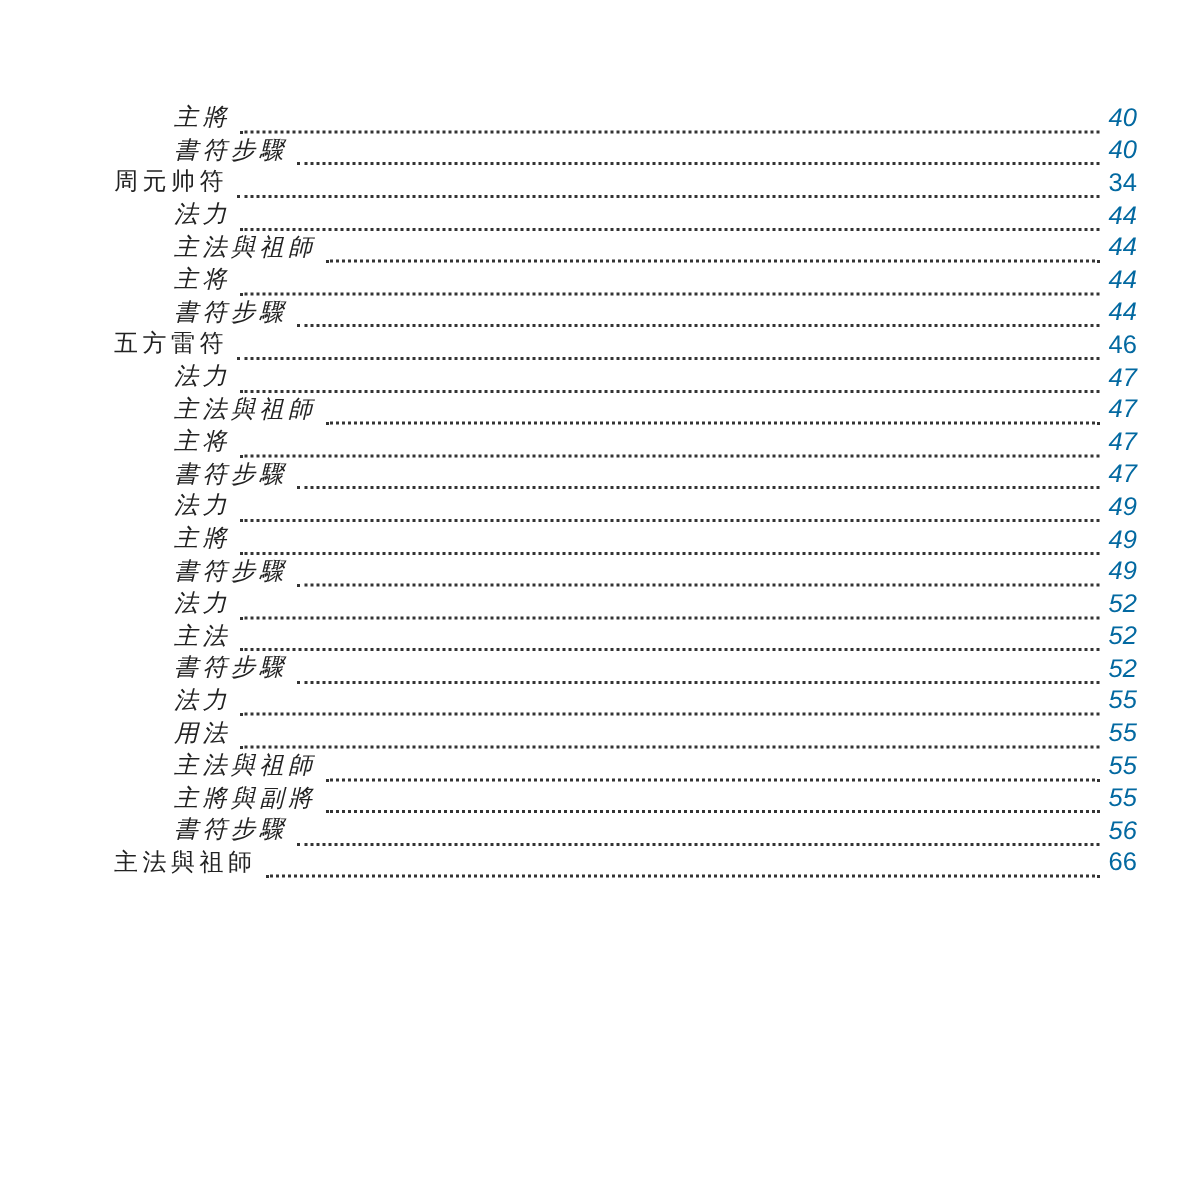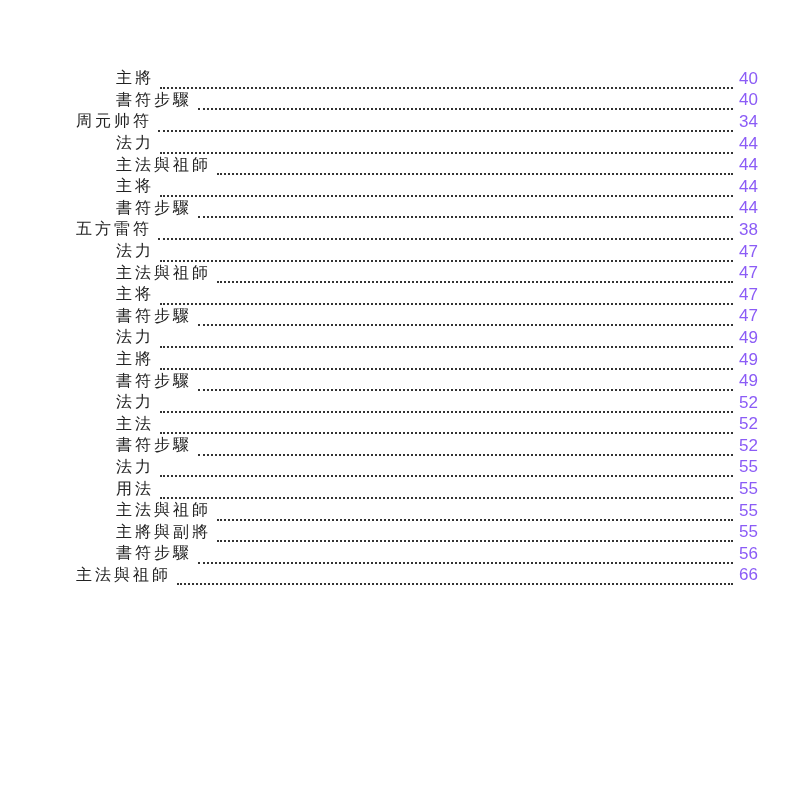--- a/index.html
+++ b/index.html
@@ -1,22 +1,22 @@
 <!DOCTYPE html>
 <html><head>
 <meta charset="utf-8">
 <style>
   html, body { margin:0; padding:0; background:#ffffff; }
   body { width:800px; height:800px; position:relative; overflow:hidden; }
   .toc { position:absolute; left:76px; top:68px; width:682px; }
   .row { position:relative; height:21.6px; display:flex; align-items:center; }
-  .row.lvl2 { padding-left:40px; }
+  .row.lvl2 { padding-left:40px;font-style:italic; }
   .title { font-family:"DejaVu Serif", serif; font-size:16px; color:#222; white-space:nowrap; letter-spacing:3px; padding-right:6px; background:#fff; position:relative; z-index:1; }
   .leader { flex:1; height:14px; border-bottom:2px dotted #333; margin-bottom:-4px; min-width:10px; }
-  .page { font-family:"Liberation Sans", sans-serif; font-size:17px; color:#8b5cf6; width:24px; text-align:right; padding-left:1px; }
+  .page { font-family:"Liberation Sans", sans-serif; font-size:17px; color:#0369a1; width:24px; text-align:right; padding-left:1px; }
 </style>
 </head>
 <body>
 
 <div class="toc" id="toc">
     <div class="row lvl2">
       <span class="title">主將</span>
       <span class="leader"></span>
       <span class="page">40</span>
     </div>
@@ -46,21 +46,21 @@
       <span class="page">44</span>
     </div>
     <div class="row lvl2">
       <span class="title">書符步驟</span>
       <span class="leader"></span>
       <span class="page">44</span>
     </div>
     <div class="row lvl1">
       <span class="title">五方雷符</span>
       <span class="leader"></span>
-      <span class="page">38</span>
+      <span class="page">46</span>
     </div>
     <div class="row lvl2">
       <span class="title">法力</span>
       <span class="leader"></span>
       <span class="page">47</span>
     </div>
     <div class="row lvl2">
       <span class="title">主法與祖師</span>
       <span class="leader"></span>
       <span class="page">47</span>

